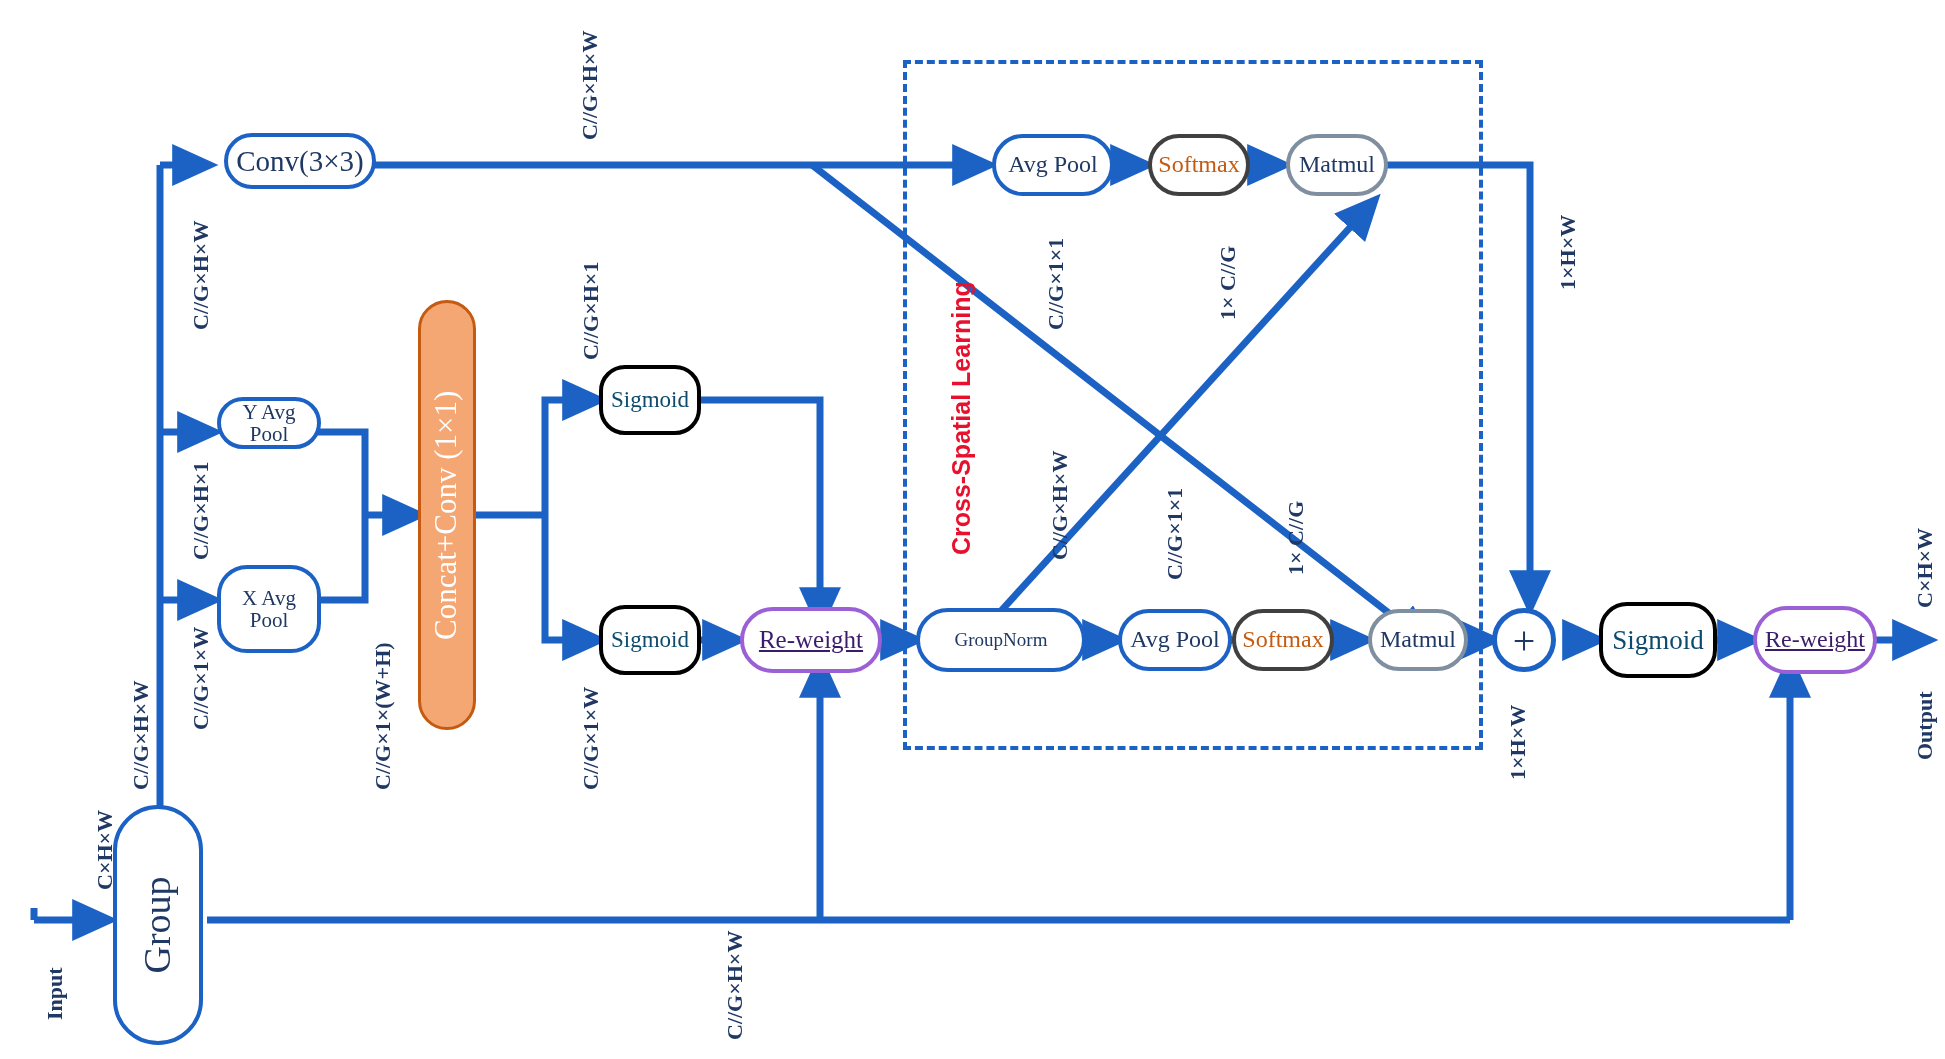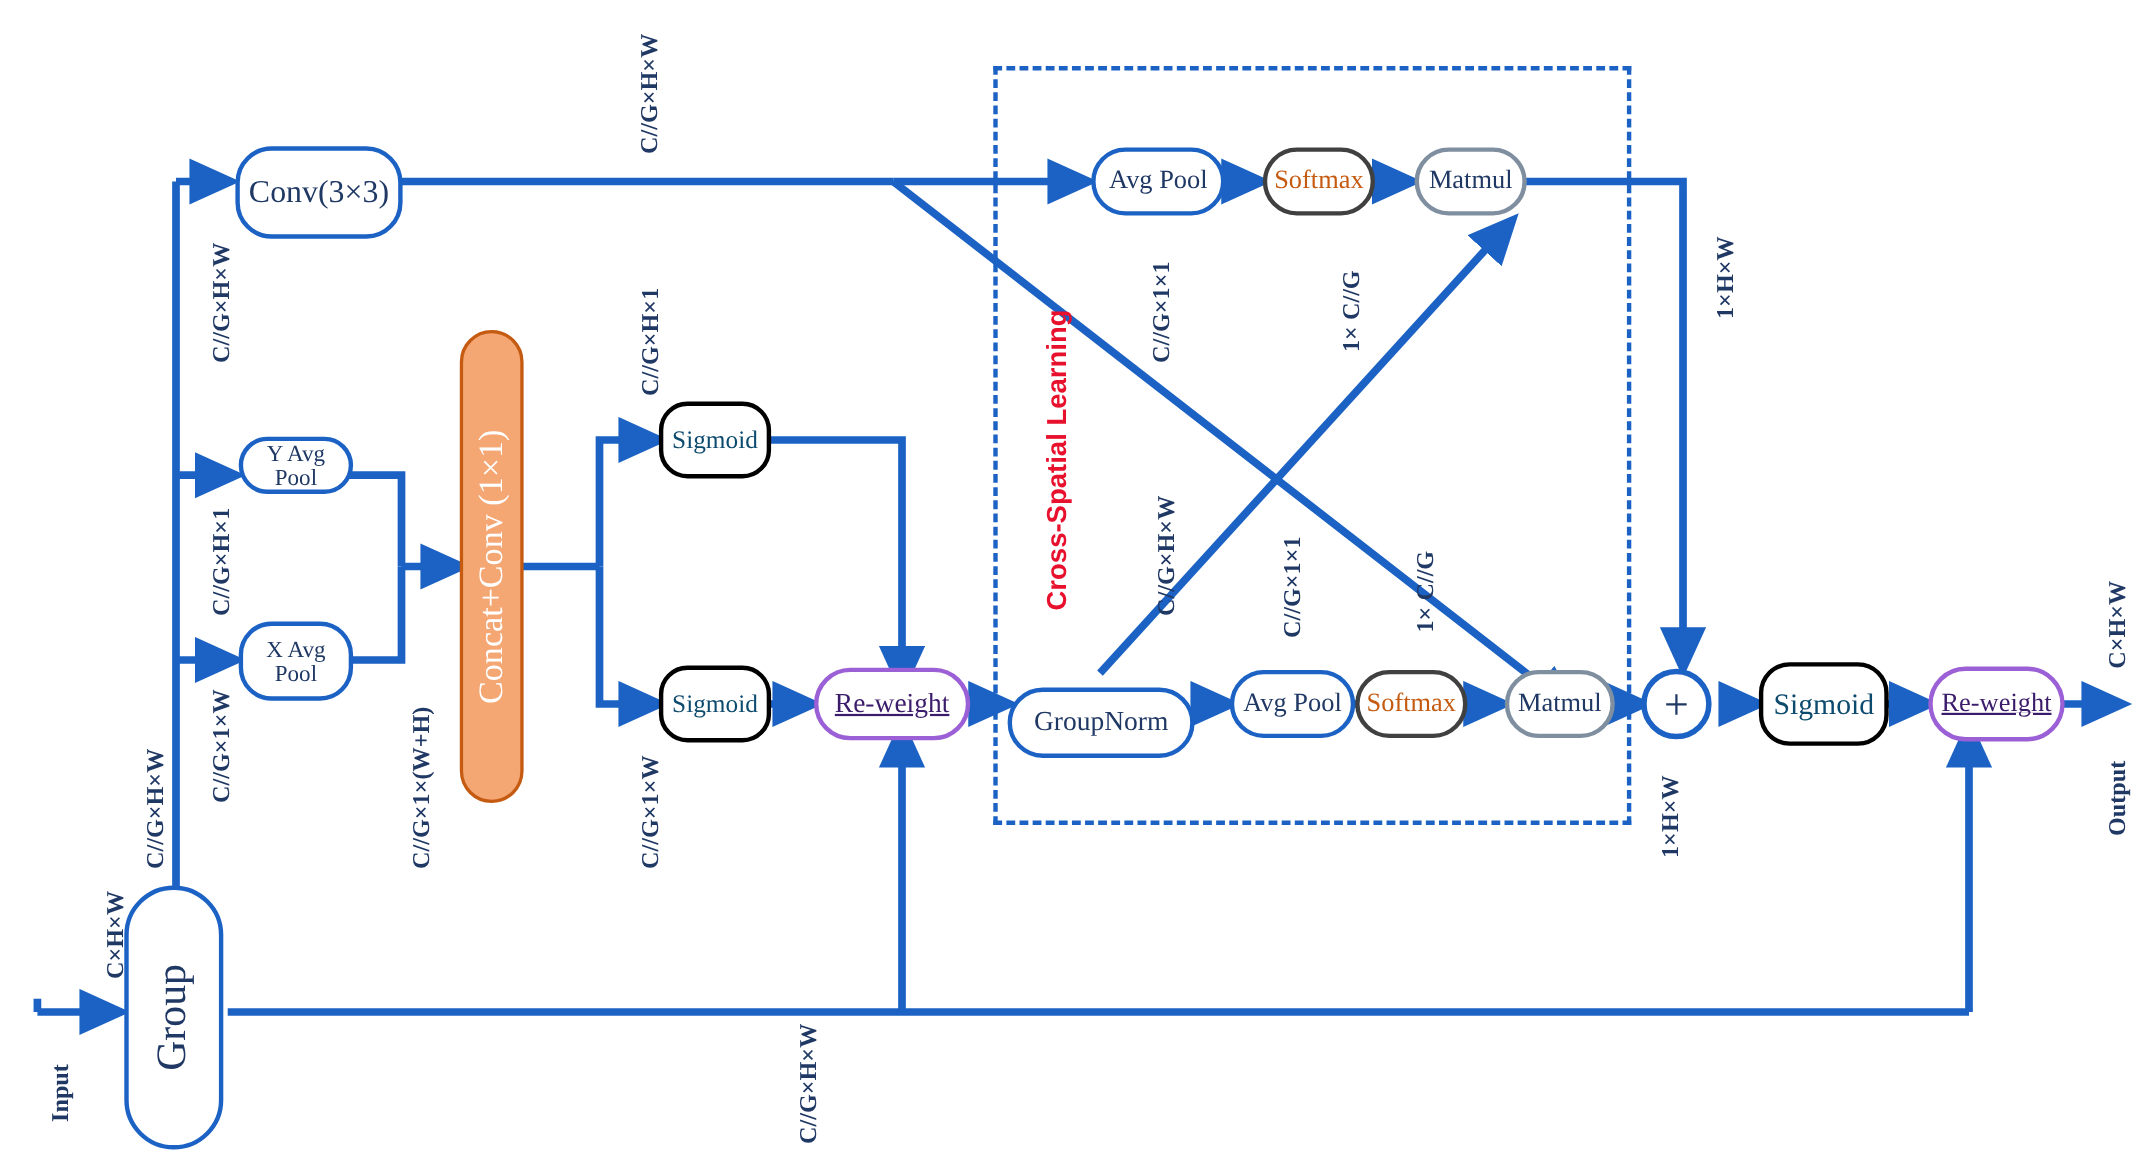--- a/index.html
+++ b/index.html
@@ -186,51 +186,51 @@
   </svg>
 
   <div class="dashed-region" style="left:903px; top:60px; width:580px; height:690px;"></div>
 
   <div class="cross-label" style="left:947px; top:555px;">Cross-Spatial Learning</div>
 
   <div class="node n-blue" style="left:113px; top:805px; width:90px; height:240px; border-radius:48px;">
     <span class="lbl" style="transform:rotate(-90deg); font-size:38px; color:#1f3864;">Group</span>
   </div>
 
-  <div class="node n-blue" style="left:214px; top:133px; width:152px; height:84px; border-radius:33px; font-size:29px;">
+  <div class="node n-blue" style="left:224px; top:133px; width:152px; height:56px; border-radius:33px; font-size:29px;">
     <span class="lbl">Conv(3×3)</span>
   </div>
 
   <div class="node n-blue" style="left:217px; top:397px; width:104px; height:52px; border-radius:30px; font-size:21px; flex-direction:column;">
     <span class="lbl">Y Avg</span>
     <span class="lbl">Pool</span>
   </div>
 
-  <div class="node n-blue" style="left:217px; top:565px; width:104px; height:72px; border-radius:30px; font-size:21px; flex-direction:column;">
+  <div class="node n-blue" style="left:217px; top:565px; width:104px; height:88px; border-radius:30px; font-size:21px; flex-direction:column;">
     <span class="lbl">X Avg</span>
     <span class="lbl">Pool</span>
   </div>
 
   <div class="node n-fill-orange" style="left:418px; top:300px; width:58px; height:430px; border-radius:29px;">
     <span class="lbl" style="transform:rotate(-90deg); font-size:31px; color:#ffffff; white-space:nowrap;">Concat+Conv (1×1)</span>
   </div>
 
   <div class="node n-black" style="left:599px; top:365px; width:102px; height:70px; border-radius:26px; font-size:23px;">
     <span class="lbl">Sigmoid</span>
   </div>
 
   <div class="node n-black" style="left:599px; top:605px; width:102px; height:70px; border-radius:26px; font-size:23px;">
     <span class="lbl">Sigmoid</span>
   </div>
 
   <div class="node n-purple" style="left:740px; top:607px; width:142px; height:66px; border-radius:33px; font-size:25px;">
     <span class="lbl">Re-weight</span>
   </div>
 
-  <div class="node n-blue" style="left:916px; top:625px; width:170px; height:64px; border-radius:32px; font-size:25px;">
+  <div class="node n-blue" style="left:916px; top:608px; width:170px; height:64px; border-radius:32px; font-size:19px;">
     <span class="lbl">GroupNorm</span>
   </div>
 
   <div class="node n-blue" style="left:992px; top:134px; width:122px; height:62px; border-radius:31px; font-size:24px;">
     <span class="lbl">Avg Pool</span>
   </div>
 
   <div class="node n-orange" style="left:1148px; top:134px; width:102px; height:62px; border-radius:31px; font-size:24px;">
     <span class="lbl">Softmax</span>
   </div>

